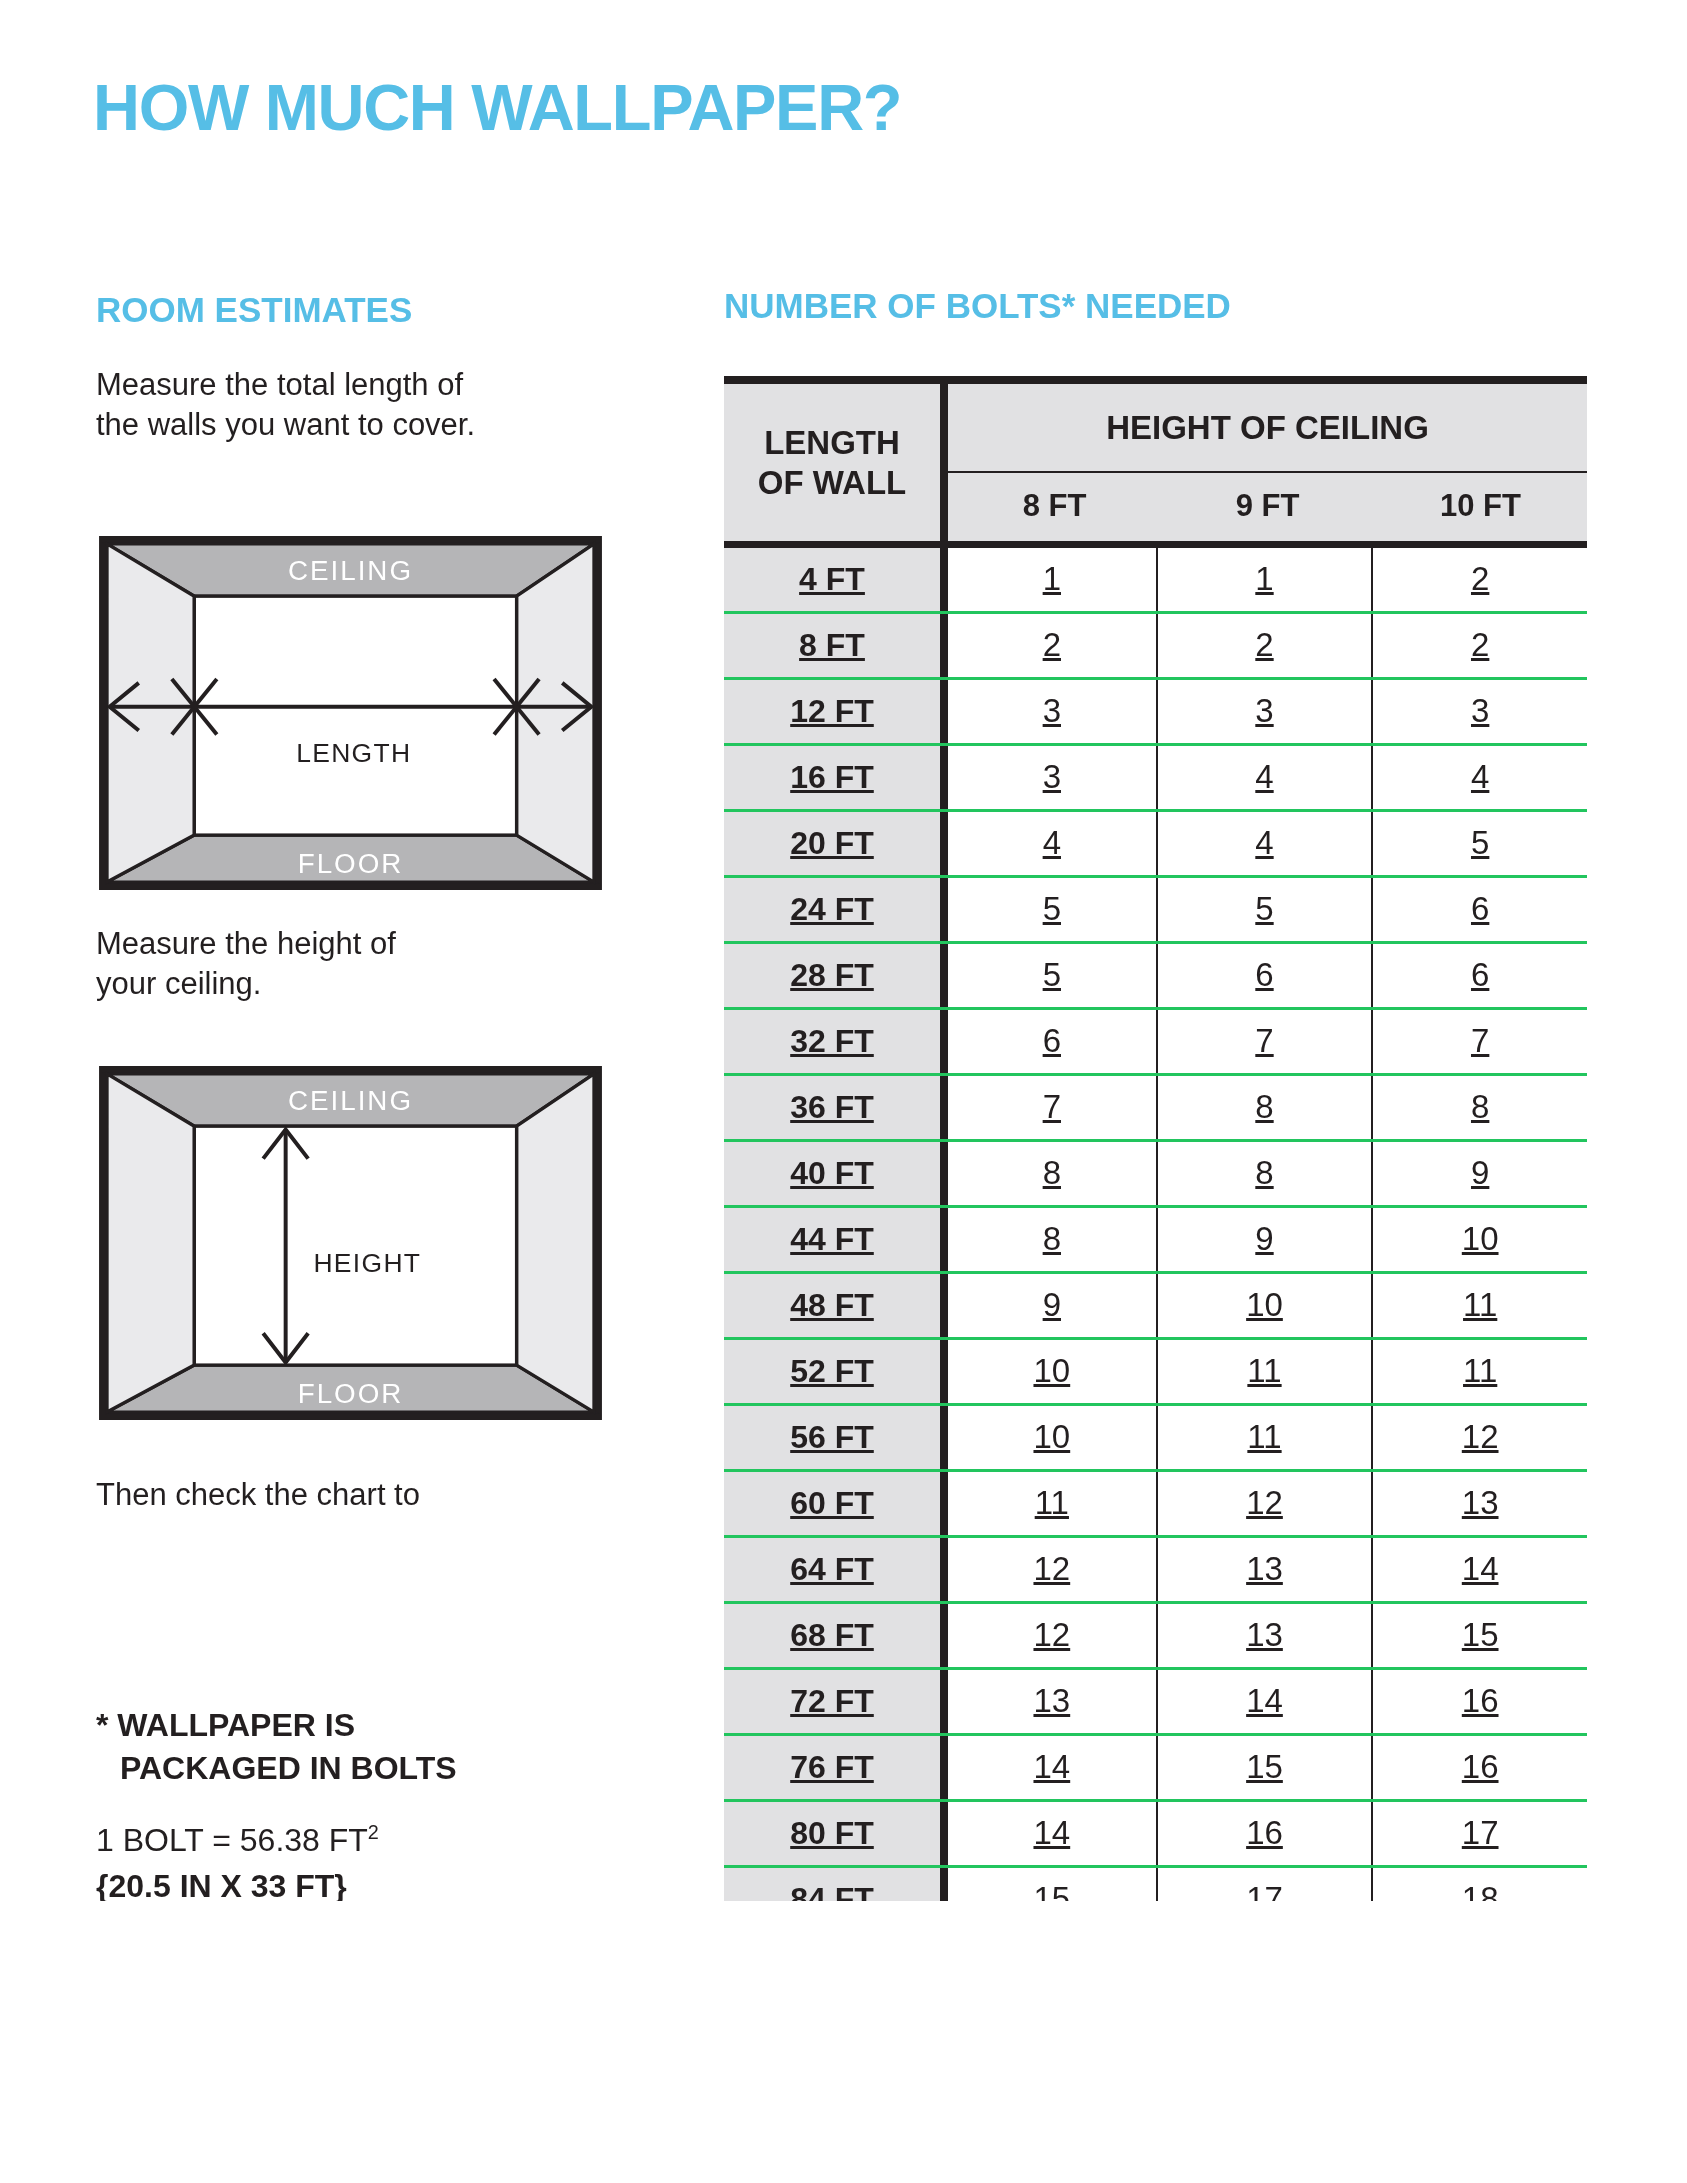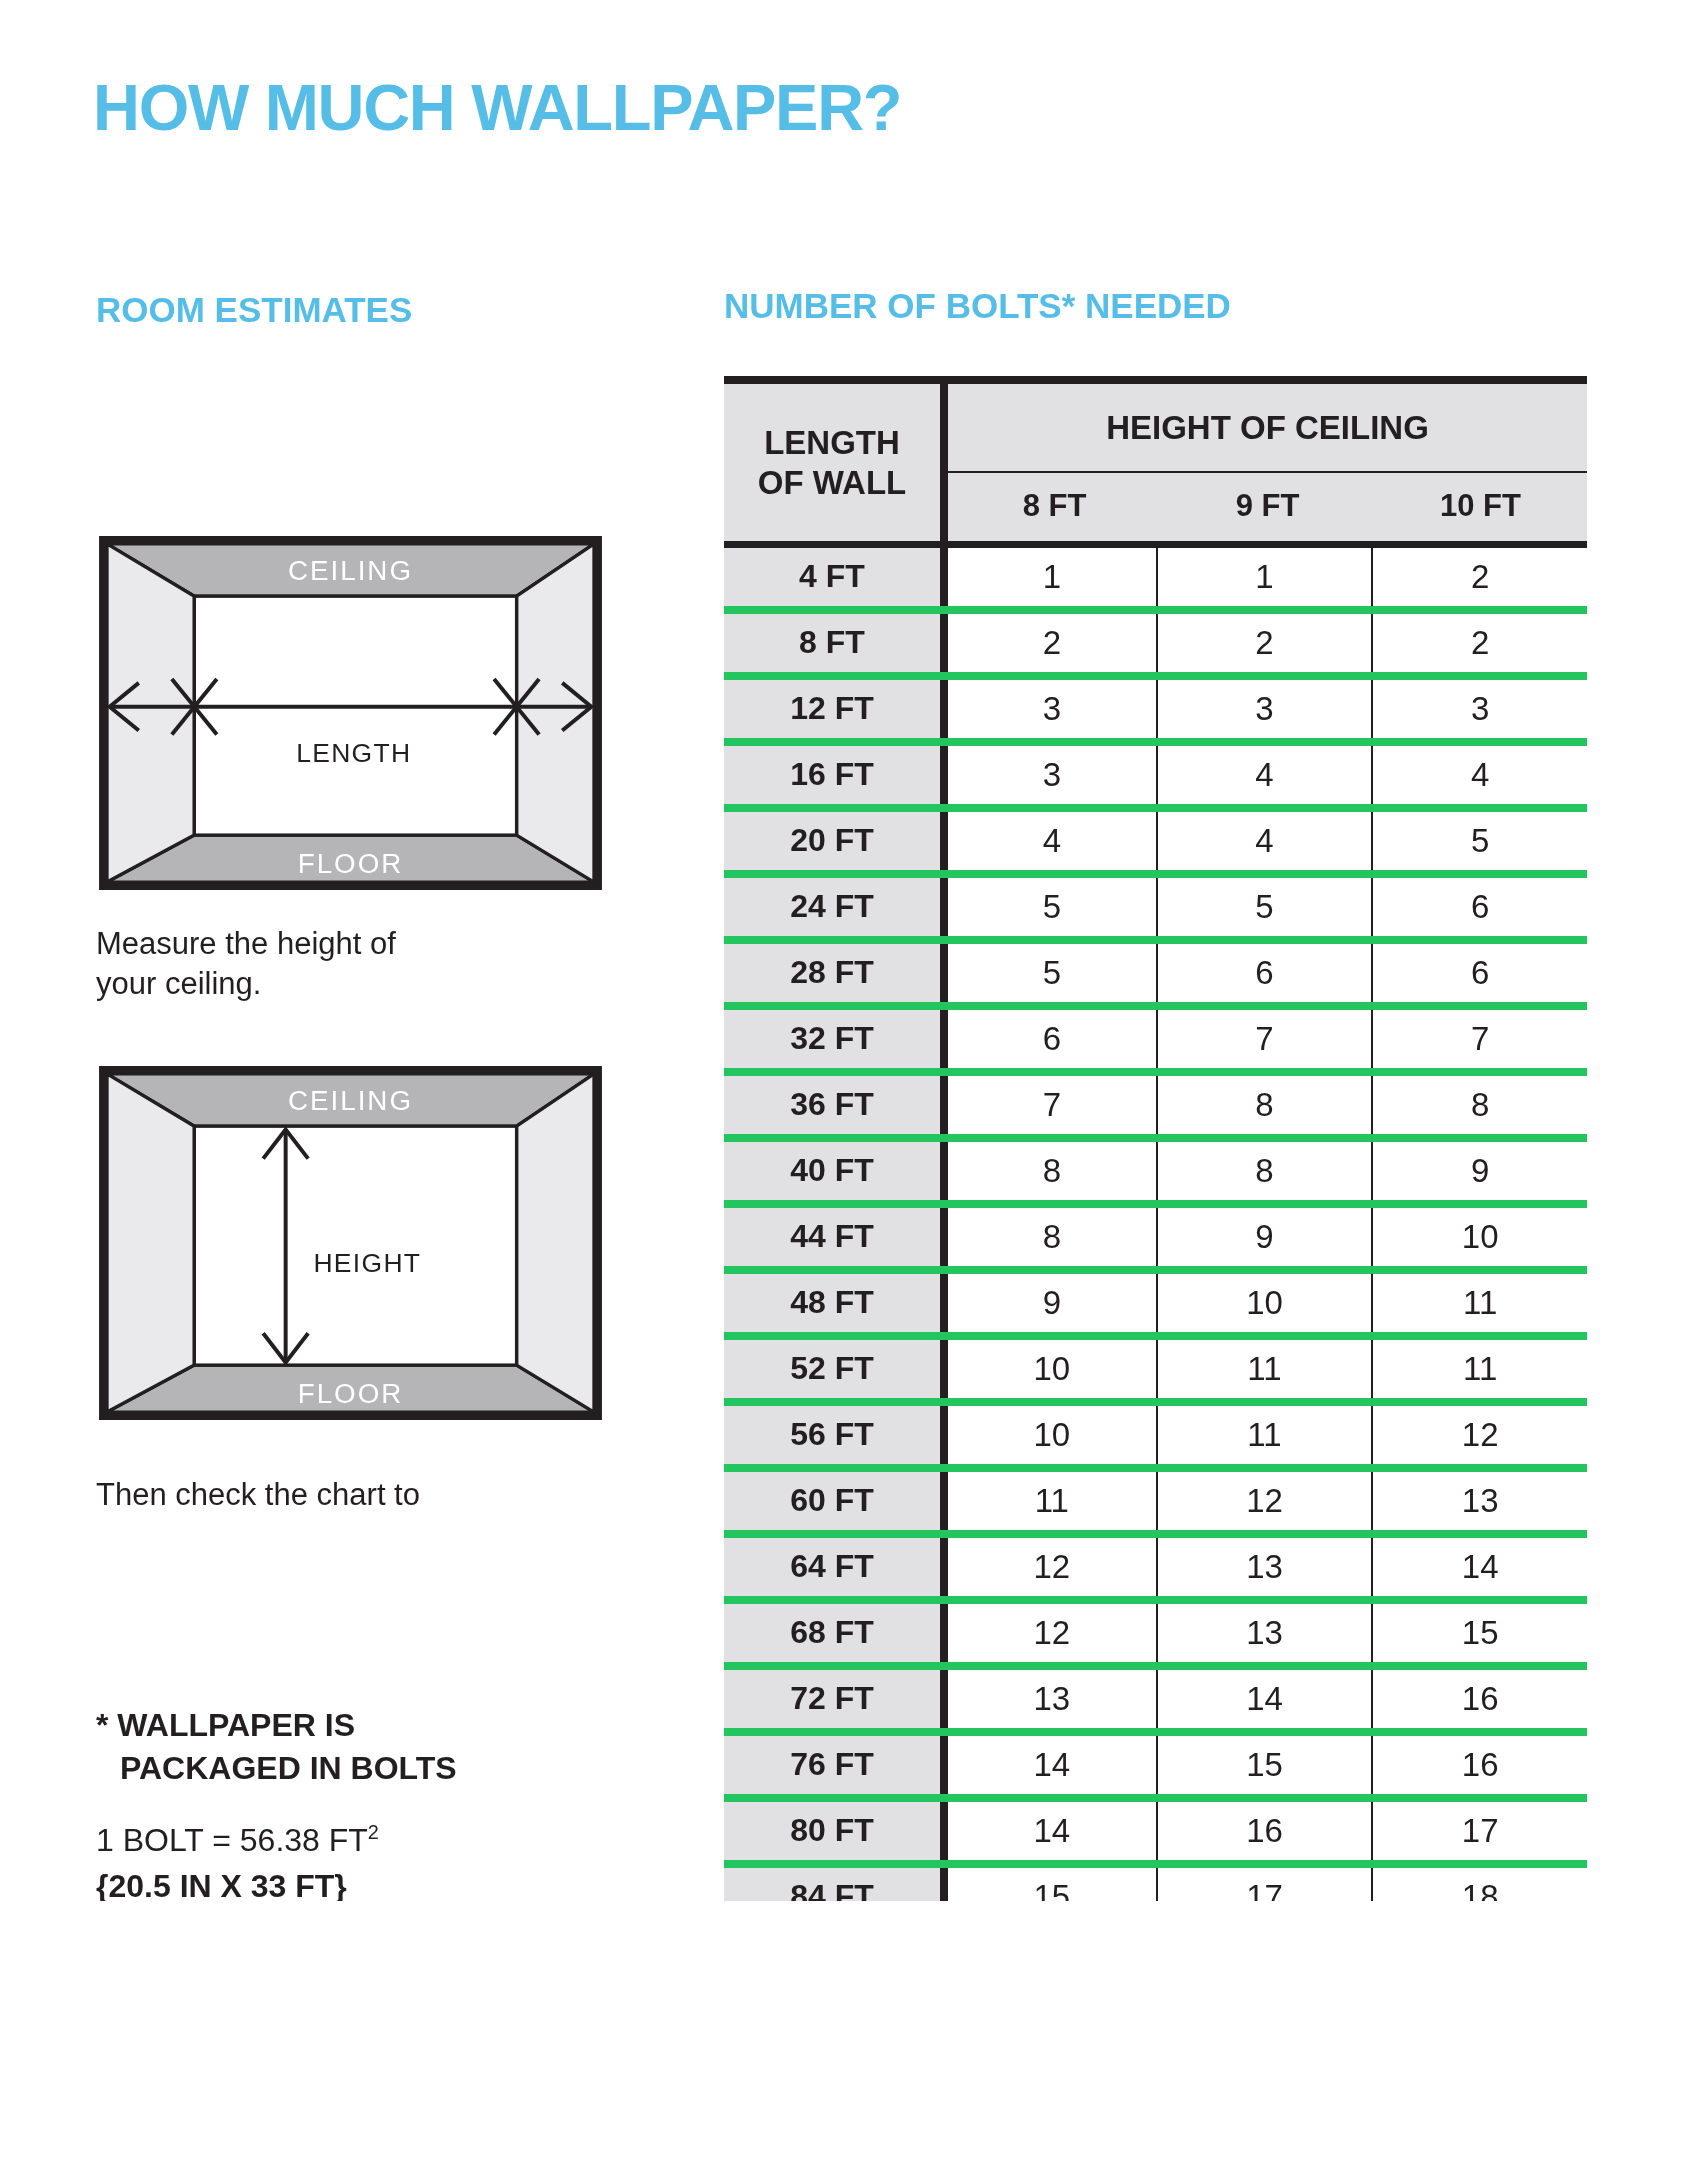--- a/index.html
+++ b/index.html
@@ -39,21 +39,21 @@
     align-items:center;justify-content:center;font-size:33px;font-weight:bold;line-height:40px;
   }
   .tt-right-header{border-left:8px solid #231f20;background:#e1e1e3;height:157px;box-sizing:border-box;}
   .tt-hoc{
     height:89px;border-bottom:2px solid #231f20;display:flex;align-items:center;justify-content:center;
     font-size:33px;font-weight:bold;box-sizing:border-box;
   }
   .tt-subcols{display:grid;grid-template-columns:1fr 1fr 1fr;height:65px;}
   .tt-subcols span{display:flex;align-items:center;justify-content:center;font-size:31px;font-weight:bold;}
   .tt-headrule{height:6.6px;background:#231f20;}
-  .t-row{display:grid;grid-template-columns:216px 1fr 1fr 1fr;height:66px;border-bottom:8px solid #22c55e;box-sizing:border-box;}
+  .t-row{display:grid;grid-template-columns:216px 1fr 1fr 1fr;height:66px;border-bottom:3px solid #22c55e;box-sizing:border-box;text-decoration:underline;}
   .t-label{
     background:#e1e1e3;display:flex;align-items:center;justify-content:center;
     font-size:32px;font-weight:bold;
   }
   .t-cell{
     background:#ffffff;display:flex;align-items:center;justify-content:center;
     font-size:33px;font-weight:400;
   }
   .t-cell.first{border-left:8px solid #231f20;}
   .t-cell.rest{border-left:2px solid #231f20;}
@@ -61,20 +61,24 @@
 </style>
 </head>
 <body>
 
 <div class="page">
 
   <h1 class="abs title">HOW MUCH WALLPAPER?</h1>
 
   <h2 class="abs sect-head h-room">ROOM ESTIMATES</h2>
 
+  <div class="abs para p1">
+    <div>Measure the total length of</div>
+    <div>the walls you want to cover.</div>
+  </div>
 
   <svg class="abs diagram d1" viewBox="0 0 760 535">
     <rect x="6" y="6" width="748" height="523" fill="#ffffff" stroke="#231f20" stroke-width="12"></rect>
     <polygon points="12,12 748,12 631,91 144,91" fill="#b5b5b7" stroke="#231f20" stroke-width="5"></polygon>
     <polygon points="12,523 748,523 631,452 144,452" fill="#b5b5b7" stroke="#231f20" stroke-width="5"></polygon>
     <polygon points="12,12 144,91 144,452 12,523" fill="#eaeaec" stroke="#231f20" stroke-width="5"></polygon>
     <polygon points="748,12 631,91 631,452 748,523" fill="#eaeaec" stroke="#231f20" stroke-width="5"></polygon>
     <rect x="144" y="91" width="487" height="361" fill="#ffffff" stroke="#231f20" stroke-width="5"></rect>
     <text x="380" y="66" text-anchor="middle" font-size="42" letter-spacing="3" fill="#ffffff">CEILING</text>
     <text x="380" y="510" text-anchor="middle" font-size="42" letter-spacing="3" fill="#ffffff">FLOOR</text>

